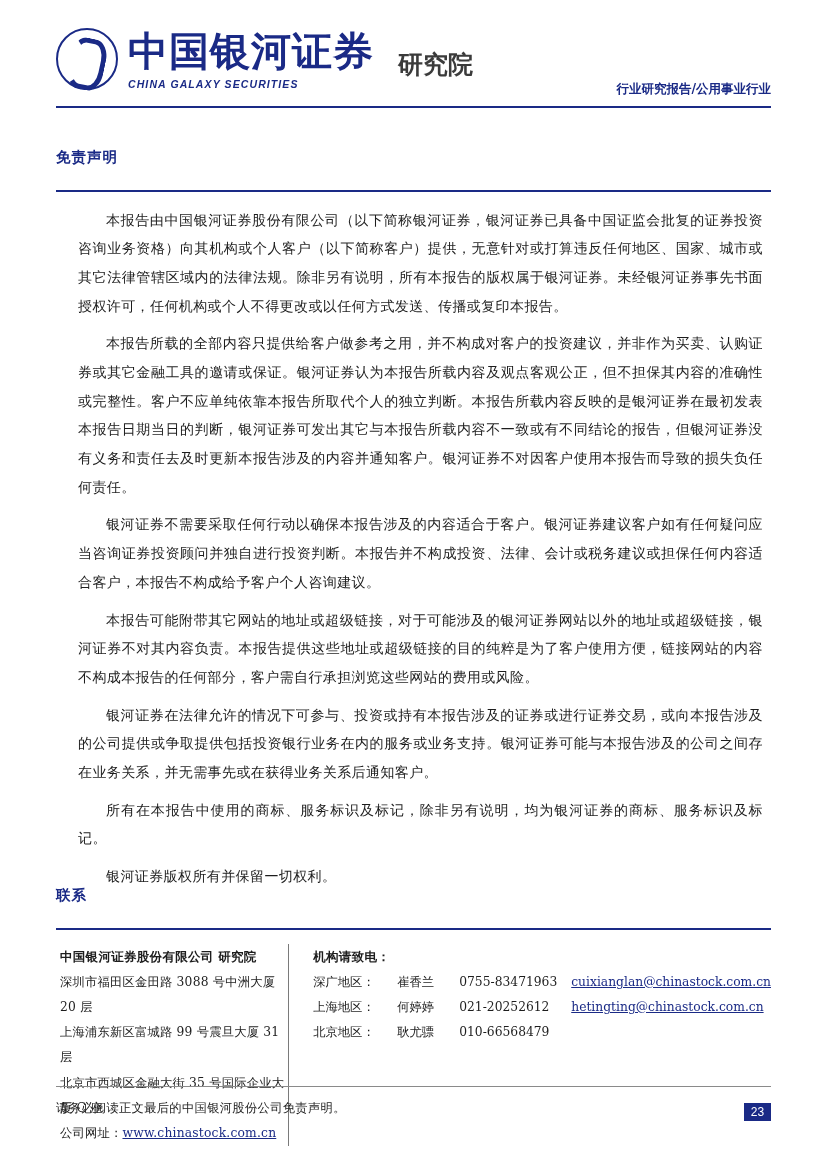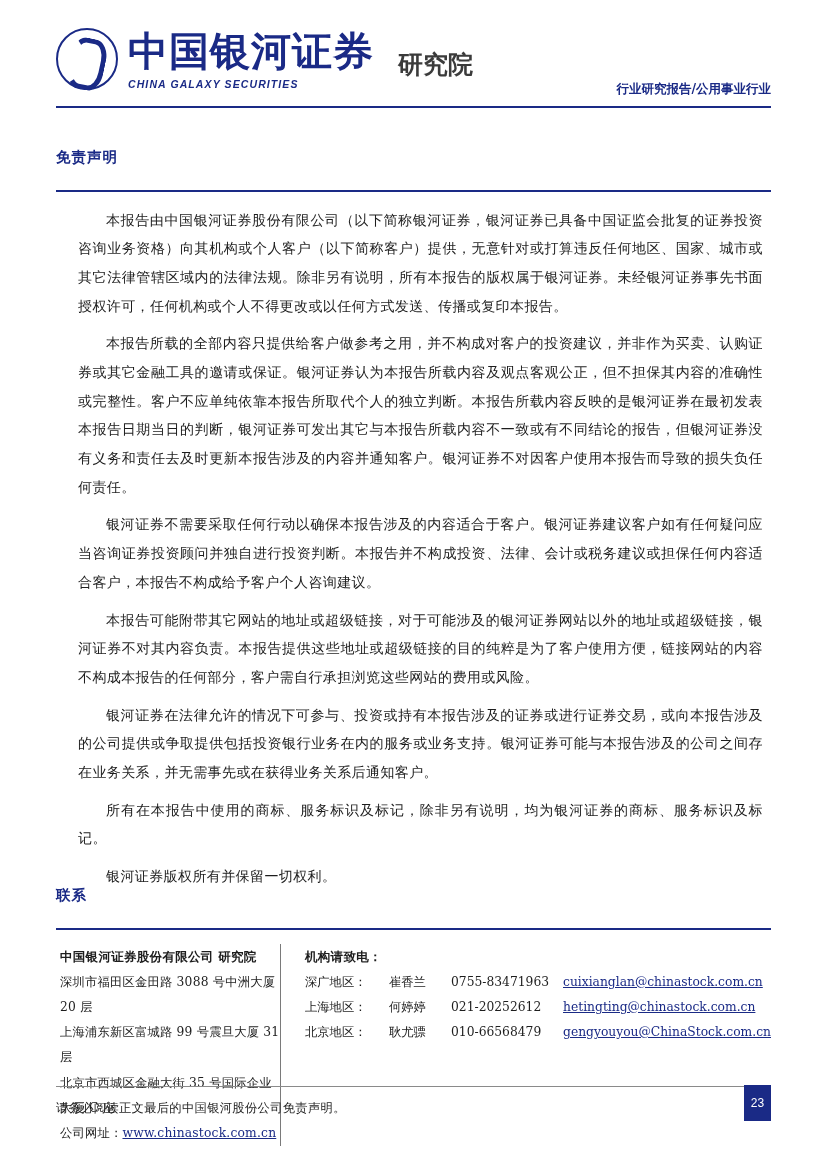--- a/index.html
+++ b/index.html
@@ -208,21 +208,21 @@
     font-family: "DejaVu Serif", serif;
     font-size: 12.3px;
     color: #1d1d1d;
     letter-spacing: 0.3px;
   }
   .page-num {
     position: absolute;
     right: 56px;
     bottom: 48px;
     width: 27px;
-    height: 36px;
+    height: 18px;
     background: #1a2a86;
     color: #ffffff;
     font-family: "Liberation Sans", sans-serif;
     font-size: 12px;
     display: flex;
     align-items: center;
     justify-content: center;
   }
 </style>
 </head>
@@ -285,21 +285,20 @@
           <span class="c-region">上海地区：</span>
           <span class="c-person">何婷婷</span>
           <span class="c-phone">021-20252612</span>
           <span class="c-mail">hetingting@chinastock.com.cn</span>
         </div>
 
         <div class="c-row">
           <span class="c-region">北京地区：</span>
           <span class="c-person">耿尤骠</span>
           <span class="c-phone">010-66568479</span>
-          <span class="c-mail">gengyouyou@ChinaStock.com.cn</span>
         </div>
       </div>
     </div>
   </div>
 
   <div class="footer-rule"></div>
   <div class="footer-note">请务必阅读正文最后的中国银河股份公司免责声明。</div>
   <div class="page-num">23</div>
 
 </div>

